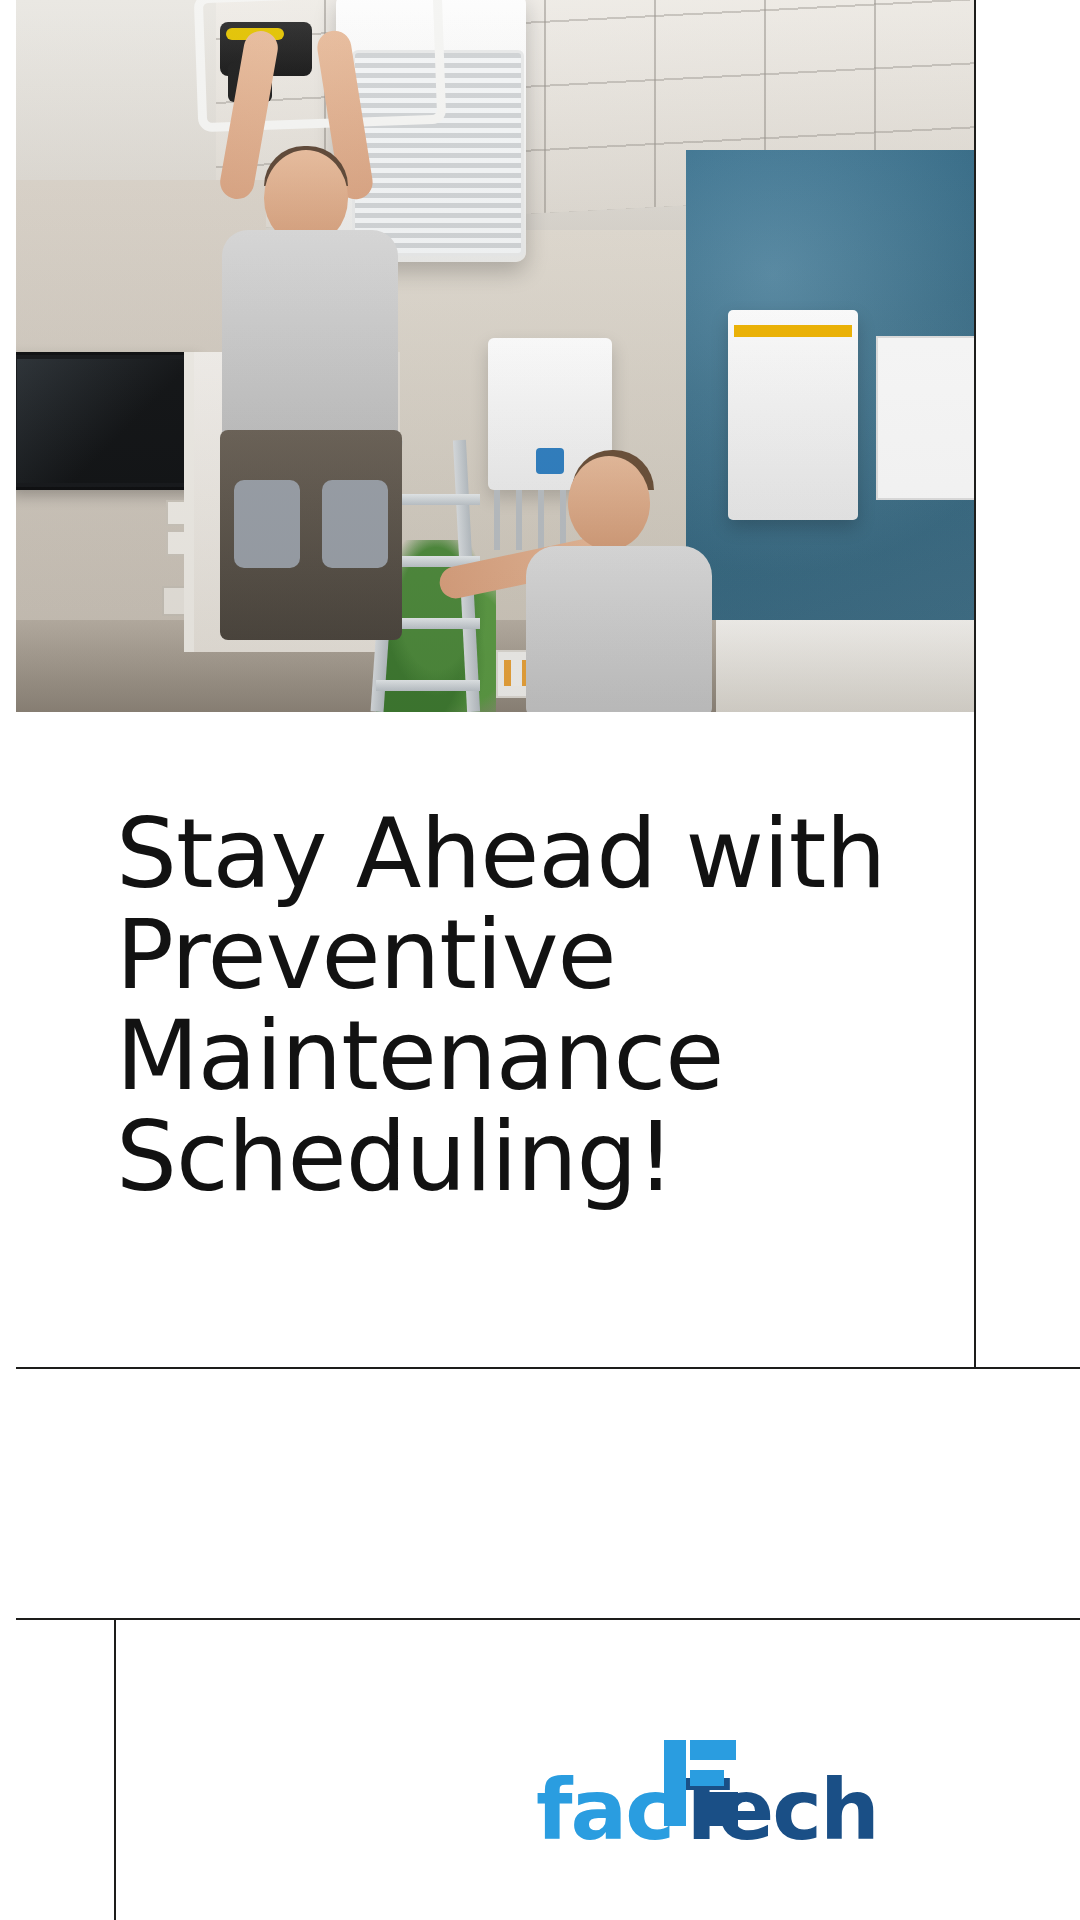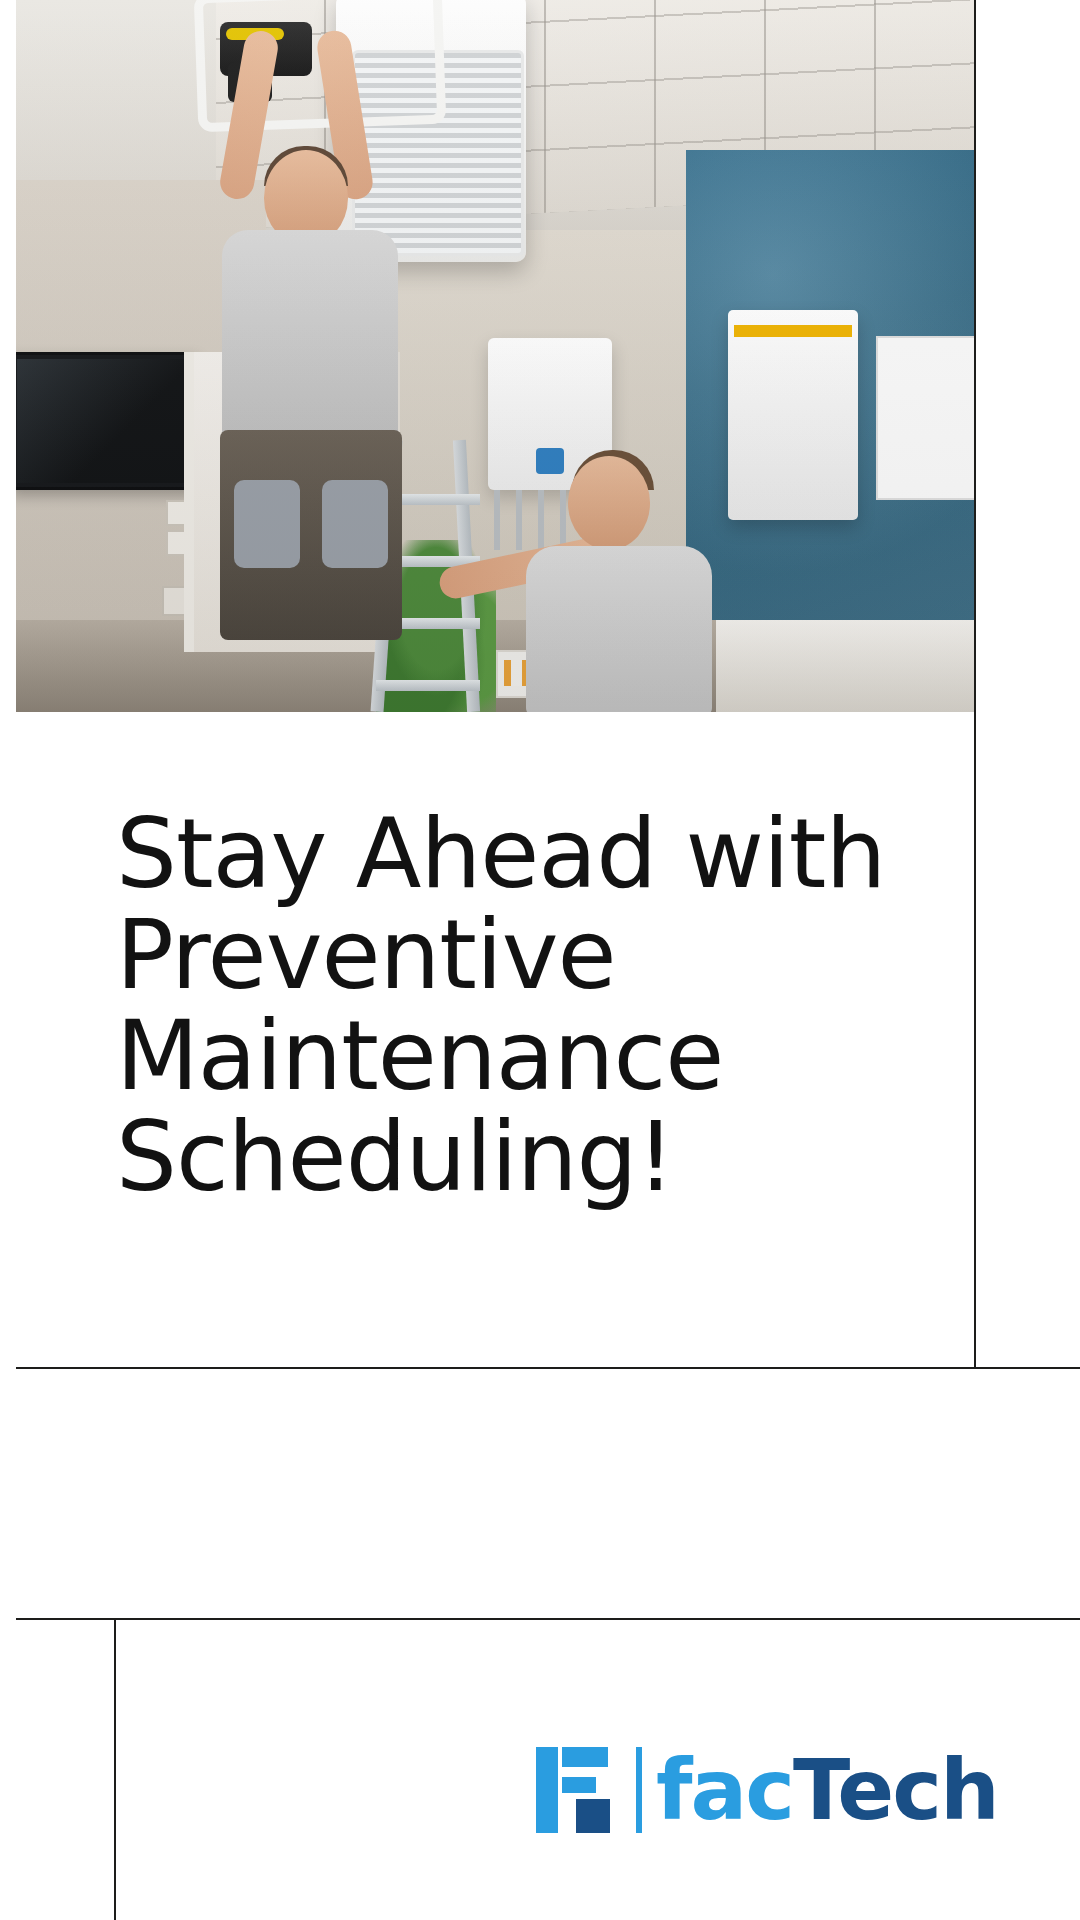--- a/index.html
+++ b/index.html
@@ -276,20 +276,21 @@
 
   
   .logo {
     position:absolute;
     left: 520px;
     top: 1740px;
     height: 100px;
     display:flex;
     align-items:center;
     gap: 14px;
+    flex-direction: column;
   }
   .logo .mark {
     position: relative;
     width: 86px;
     height: 86px;
   }
   .logo .mark .b1 { position:absolute; left:0;  top:0;   width:22px; height:86px; background:#2a9de0; }
   .logo .mark .b2 { position:absolute; left:26px; top:0;  width:46px; height:20px; background:#2a9de0; }
   .logo .mark .b3 { position:absolute; left:26px; top:30px; width:34px; height:16px; background:#2a9de0; }
   .logo .mark .b4 { position:absolute; left:40px; top:52px; width:34px; height:34px; background:#1a4f86; }

